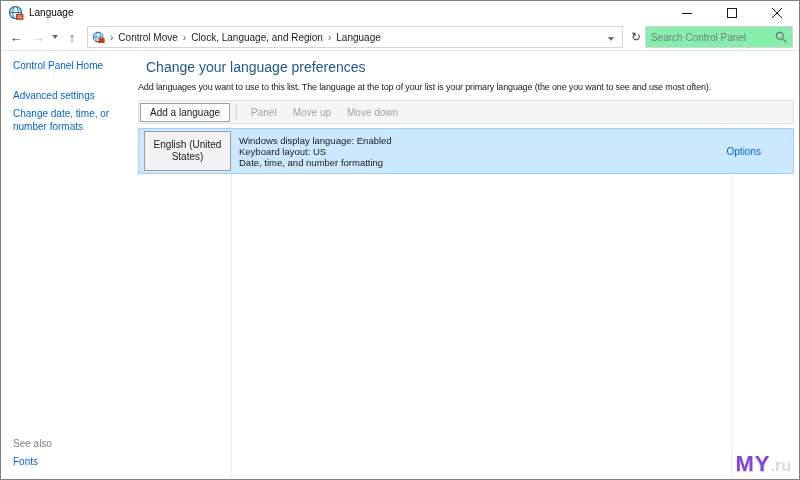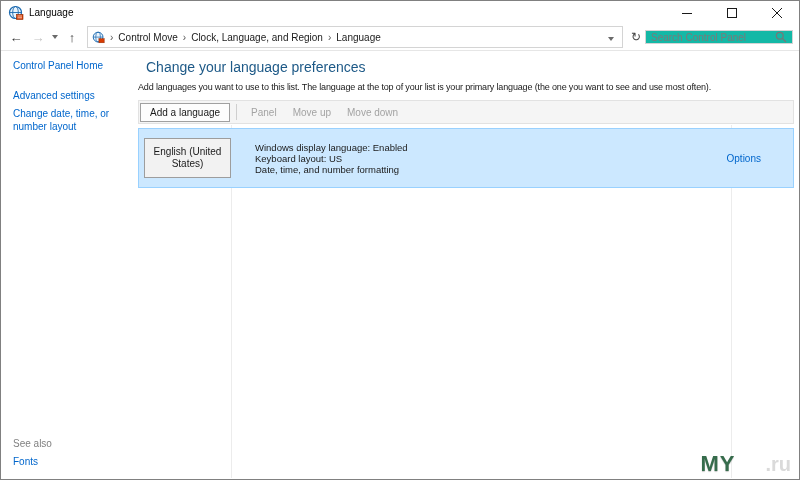--- a/index.html
+++ b/index.html
@@ -23,21 +23,21 @@
   .nav-btn.disabled { color:#c3c3c3; }
   .nav-chevron { width:12px; display:flex; justify-content:center; flex:0 0 auto; }
   .tri-down { width:0; height:0; border-left:3px solid transparent; border-right:3px solid transparent; border-top:4px solid #6a6a6a; display:inline-block; }
   .addressbar { flex:1 1 auto; height:22px; border:1px solid #d4d4d4; display:flex; align-items:center; padding:0 4px; font-size:10px; color:#1a1a1a; margin:0 4px; background:#fff; min-width:0; overflow:hidden; }
   .crumb-icon { display:flex; align-items:center; margin-right:3px; }
   .crumb { padding:0 3px; white-space:nowrap; }
   .crumb-sep { color:#555; padding:0 2px; font-size:10px; }
   .addr-spacer { flex:1 1 auto; }
   .addr-chevron { padding:0 4px; }
   .refresh-btn { width:18px; text-align:center; font-size:12px; color:#444; flex:0 0 auto; }
-  .searchbox { width:148px; height:14px; border:1px solid #d4d4d4; display:flex; align-items:center; padding:0 5px; background:#14b8a6; flex:0 0 auto; }
+  .searchbox { width:148px; height:22px; border:1px solid #d4d4d4; display:flex; align-items:center; padding:0 5px; background:#86efac; flex:0 0 auto; }
   .searchbox input { border:none; outline:none; flex:1; min-width:0; font-size:10px; color:#444; font-family:inherit; background:transparent; }
   .searchbox input::placeholder { color:#7a7a7a; }
   .search-icon { display:flex; align-items:center; margin-left:3px; }
 
   
   .content { display:flex; height:430px; }
   .sidebar { width:137px; padding:8px 4px 8px 12px; position:relative; flex:0 0 auto; }
   .side-link { font-size:10px; line-height:13px; color:#0066cc; margin-bottom:5px; cursor:pointer; }
   .side-link.home { margin-bottom:17px; }
   .see-also { position:absolute; left:12px; bottom:8px; right:4px; }
@@ -46,32 +46,32 @@
   .main { flex:1 1 auto; position:relative; padding:8px 5px 0 0; min-width:0; }
   .page-title { font-size:14px; line-height:17px; color:#1d5987; margin-left:8px; margin-bottom:5px; }
   .page-desc { font-size:9px; letter-spacing:-0.15px; line-height:12px; color:#1a1a1a; margin-left:0; margin-bottom:7px; white-space:nowrap; overflow:hidden; }
 
   .toolbar { height:24px; background:#f5f5f5; border:1px solid #e2e2e2; display:flex; align-items:center; padding:0 1px; font-size:10px; }
   .tb-btn { padding:3px 8px; color:#1a1a1a; white-space:nowrap; }
   .tb-btn.primary { border:1px solid #a0a0a0; background:#fdfdfd; padding:3px 9px; }
   .tb-btn.disabled { color:#a3a3a3; }
   .tb-divider { width:1px; height:16px; background:#cfcfcf; margin:0 6px; }
 
-  .lang-row { margin-top:4px; height:60px; background:#cce8ff; border:1px solid #99d1ff; display:flex; align-items:center; position:relative; z-index:1;gap:16px; }
+  .lang-row { margin-top:4px; height:46px; background:#cce8ff; border:1px solid #99d1ff; display:flex; align-items:center; position:relative; z-index:1; }
   .lang-tile { margin-left:5px; width:87px; height:40px; background:#f2f2f2; border:1px solid #9d9d9d; display:flex; align-items:center; justify-content:center; text-align:center; font-size:10px; line-height:12px; color:#1a1a1a; padding:2px 5px; flex:0 0 auto; }
   .lang-attrs { margin-left:8px; font-size:9.5px; line-height:11px; color:#1a1a1a; }
   .options-link { margin-left:auto; margin-right:32px; font-size:10px; color:#0066cc; cursor:pointer; }
 
   .col-line { position:absolute; width:1px; top:124px; bottom:1px; background:#ececec; z-index:0; }
   .col-line.line1 { left:230px; }
   .col-line.line2 { left:730px; }
 
   .watermark { position:absolute; right:8px; bottom:2px; z-index:2; display:flex; align-items:baseline; }
-  .wm-main { color:#14532d; font-size:22px; font-weight:bold; letter-spacing:1px; opacity:0.85; text-shadow:0 1px 1px rgba(0,0,0,0.25); }
-  .wm-suffix { color:#d6d6d6; font-size:20px; font-weight:bold; margin-left:30px; opacity:0.9; }
+  .wm-main { color:#6d28d9; font-size:22px; font-weight:bold; letter-spacing:1px; opacity:0.85; text-shadow:0 1px 1px rgba(0,0,0,0.25); }
+  .wm-suffix { color:#d6d6d6; font-size:16px; font-weight:bold; opacity:0.9; }
 </style>
 </head>
 <body>
 
 <div class="window">
 
   <div class="titlebar">
     <span class="app-icon">
       <svg width="16" height="16" viewBox="0 0 16 16">
         <circle cx="7.5" cy="7.5" r="6" fill="#eaf4fd" stroke="#1c6ab0" stroke-width="1.2"></circle>
@@ -141,21 +141,21 @@
         </svg>
       </span>
     </div>
   </div>
 
   <div class="content">
 
     <div class="sidebar">
       <div class="side-link home">Control Panel Home</div>
       <div class="side-link">Advanced settings</div>
-      <div class="side-link">Change date, time, or number layout</div>
+      <div class="side-link">Change date, time, or number formats</div>
       <div class="see-also">
         <div class="see-also-header">See also</div>
         <div class="side-link">Fonts</div>
       </div>
     </div>
 
     <div class="main">
       <div class="page-title">Change your language preferences</div>
       <div class="page-desc">Add languages you want to use to this list. The language at the top of your list is your primary language (the one you want to see and use most often).</div>
 

